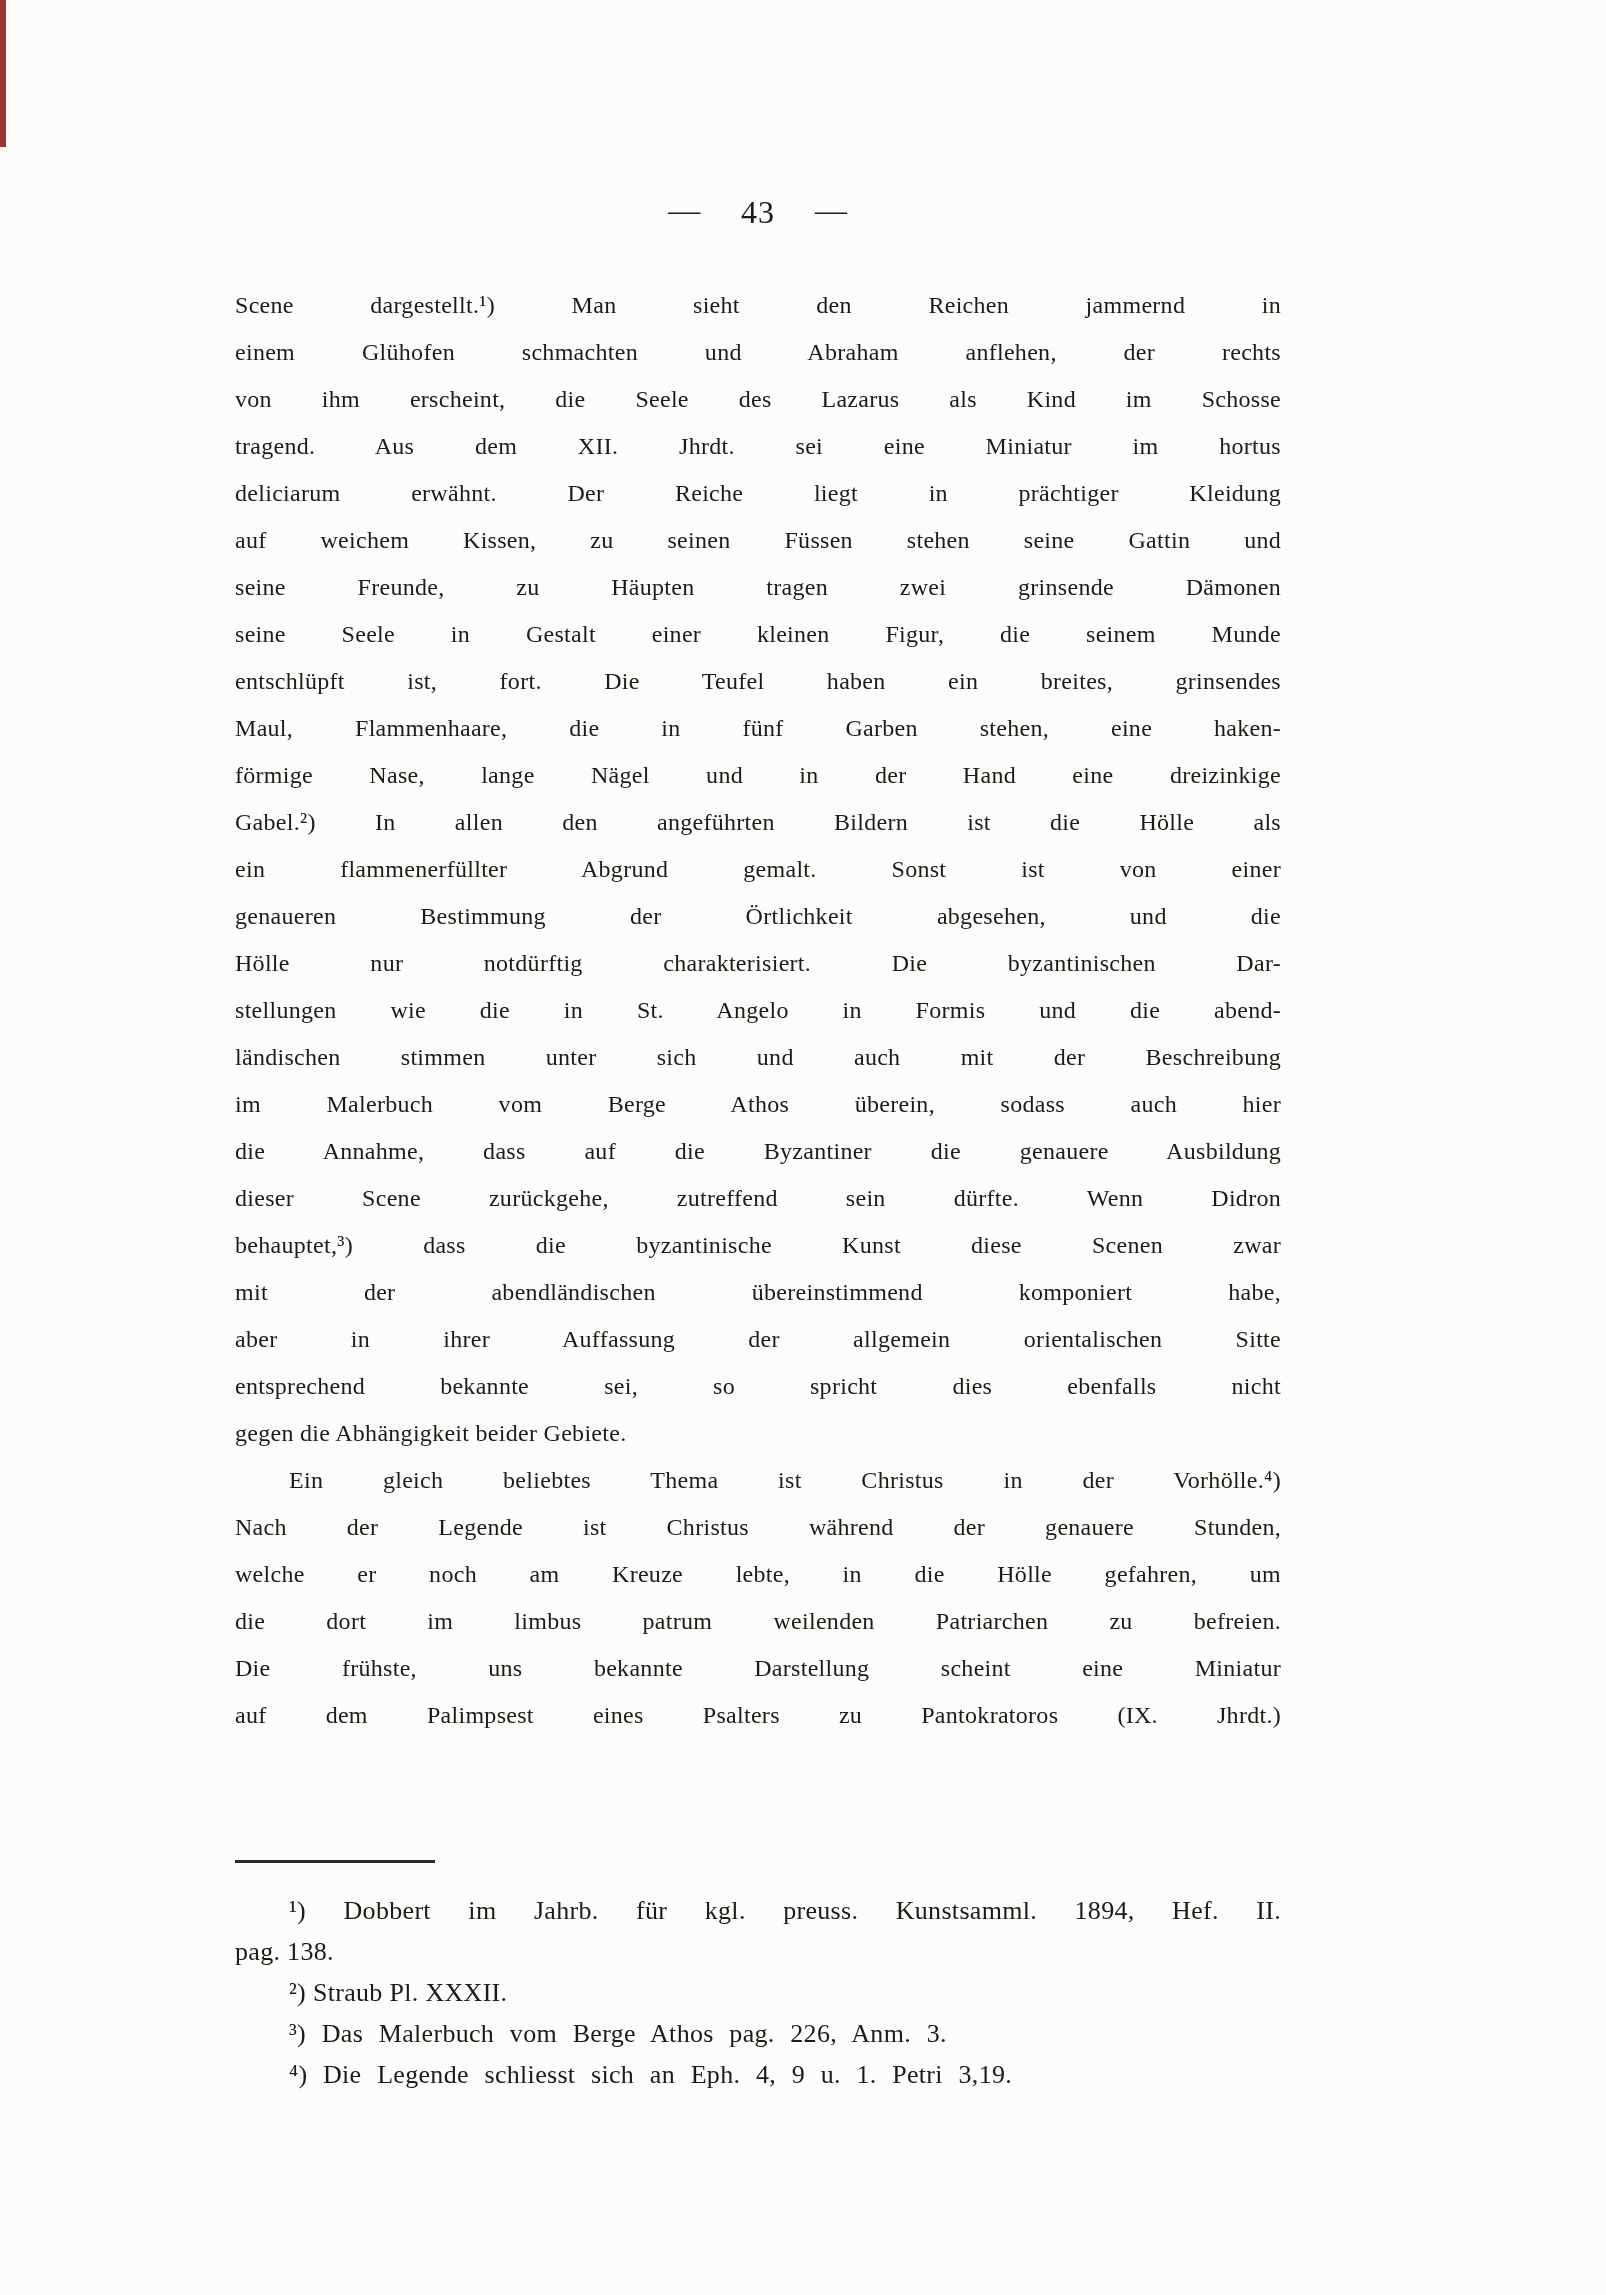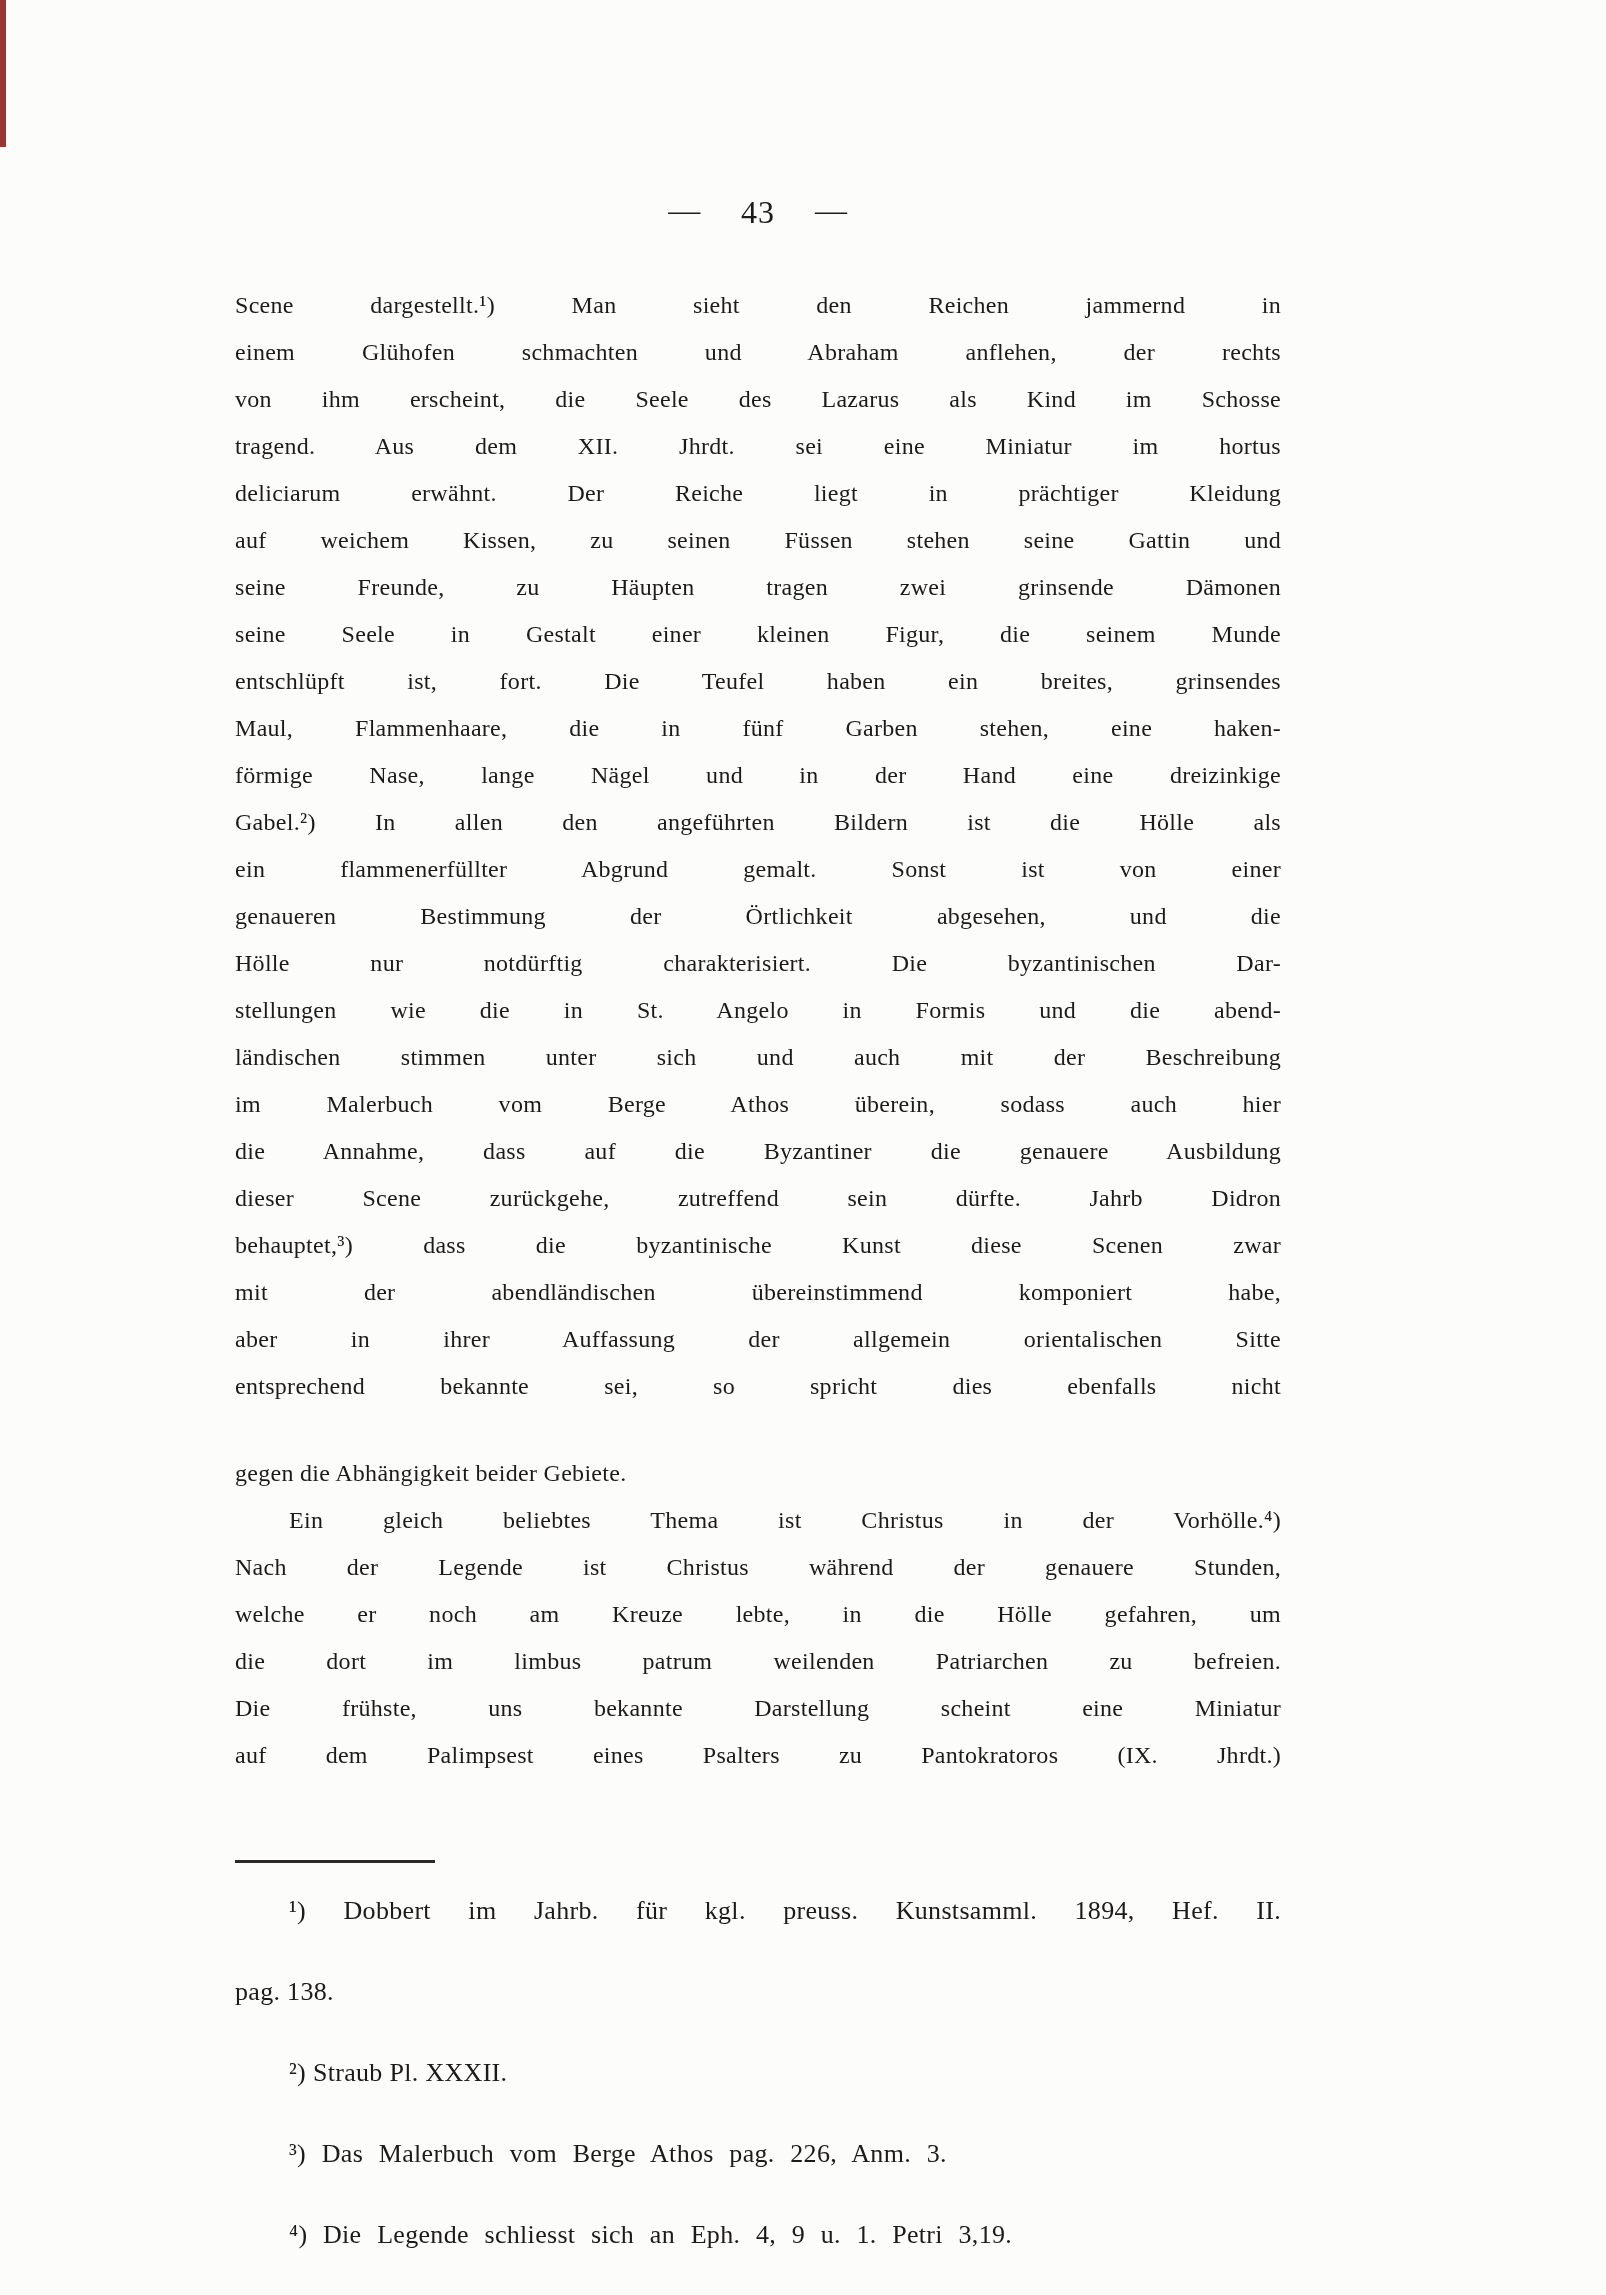--- a/index.html
+++ b/index.html
@@ -54,21 +54,20 @@
   .line {
     line-height: 47px;
     height: 47px;
     text-align: justify;
     text-align-last: justify;
     white-space: normal;
   }
   .line.end {
     text-align: center;
     text-align-last: left;
-    margin-top: 40px;
   }
   .line.indent {
     text-indent: 54px;
   }
   .footnote-rule {
     position: absolute;
     top: 1860px;
     left: 235px;
     width: 200px;
     height: 2.6px;
@@ -116,21 +115,21 @@
     <div class="line">Maul, Flammenhaare, die in fünf Garben stehen, eine haken-</div>
     <div class="line">förmige Nase, lange Nägel und in der Hand eine dreizinkige</div>
     <div class="line">Gabel.²) In allen den angeführten Bildern ist die Hölle als</div>
     <div class="line">ein flammenerfüllter Abgrund gemalt. Sonst ist von einer</div>
     <div class="line">genaueren Bestimmung der Örtlichkeit abgesehen, und die</div>
     <div class="line">Hölle nur notdürftig charakterisiert. Die byzantinischen Dar-</div>
     <div class="line">stellungen wie die in St. Angelo in Formis und die abend-</div>
     <div class="line">ländischen stimmen unter sich und auch mit der Beschreibung</div>
     <div class="line">im Malerbuch vom Berge Athos überein, sodass auch hier</div>
     <div class="line">die Annahme, dass auf die Byzantiner die genauere Ausbildung</div>
-    <div class="line">dieser Scene zurückgehe, zutreffend sein dürfte. Jahrb Didron</div>
+    <div class="line">dieser Scene zurückgehe, zutreffend sein dürfte. Wenn Didron</div>
     <div class="line">behauptet,³) dass die byzantinische Kunst diese Scenen zwar</div>
     <div class="line">mit der abendländischen übereinstimmend komponiert habe,</div>
     <div class="line">aber in ihrer Auffassung der allgemein orientalischen Sitte</div>
     <div class="line">entsprechend bekannte sei, so spricht dies ebenfalls nicht</div>
     <div class="line end">gegen die Abhängigkeit beider Gebiete.</div>
     <div class="line indent">Ein gleich beliebtes Thema ist Christus in der Vorhölle.⁴)</div>
     <div class="line">Nach der Legende ist Christus während der genauere Stunden,</div>
     <div class="line">welche er noch am Kreuze lebte, in die Hölle gefahren, um</div>
     <div class="line">die dort im limbus patrum weilenden Patriarchen zu befreien.</div>
     <div class="line">Die frühste, uns bekannte Darstellung scheint eine Miniatur</div>

